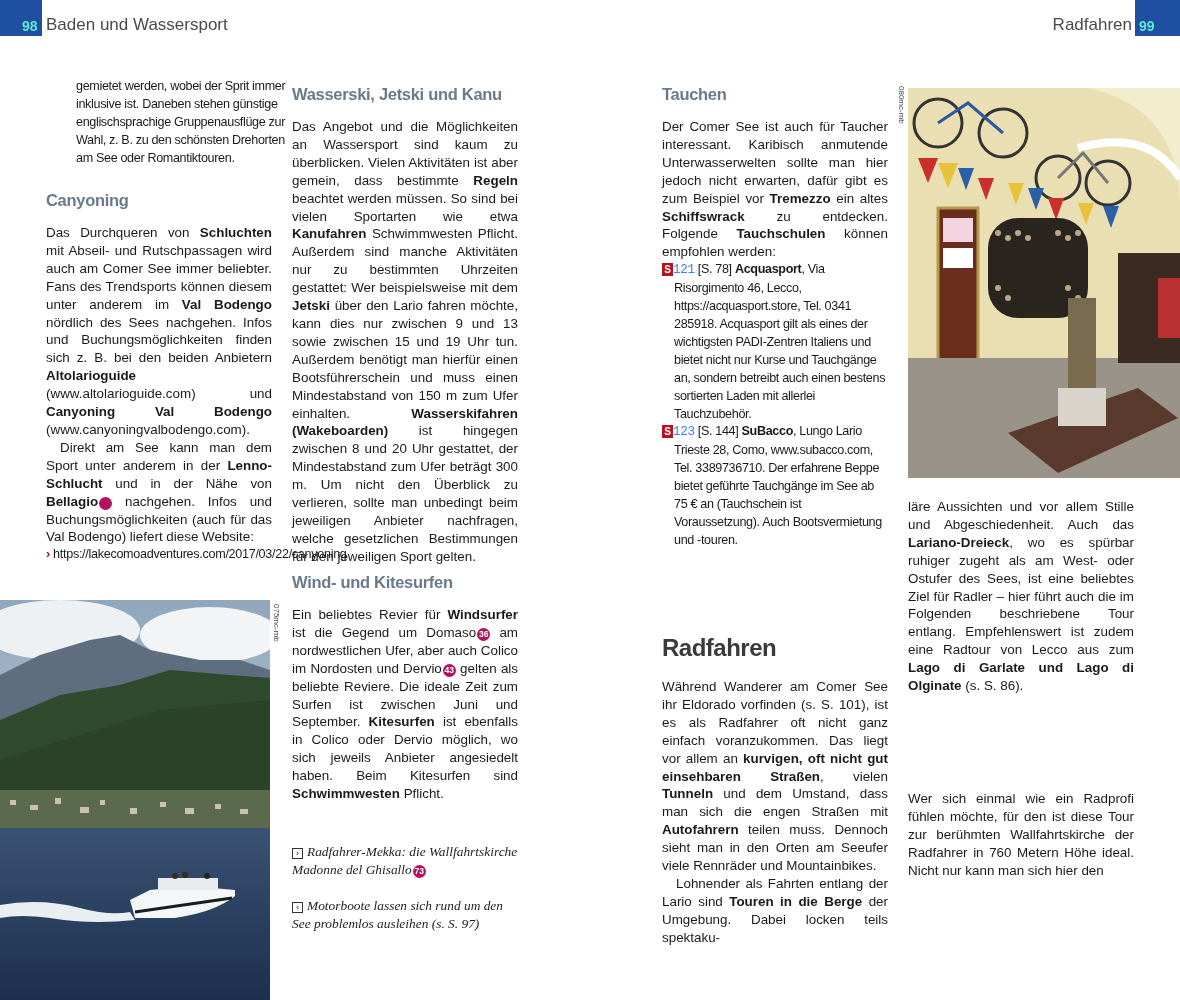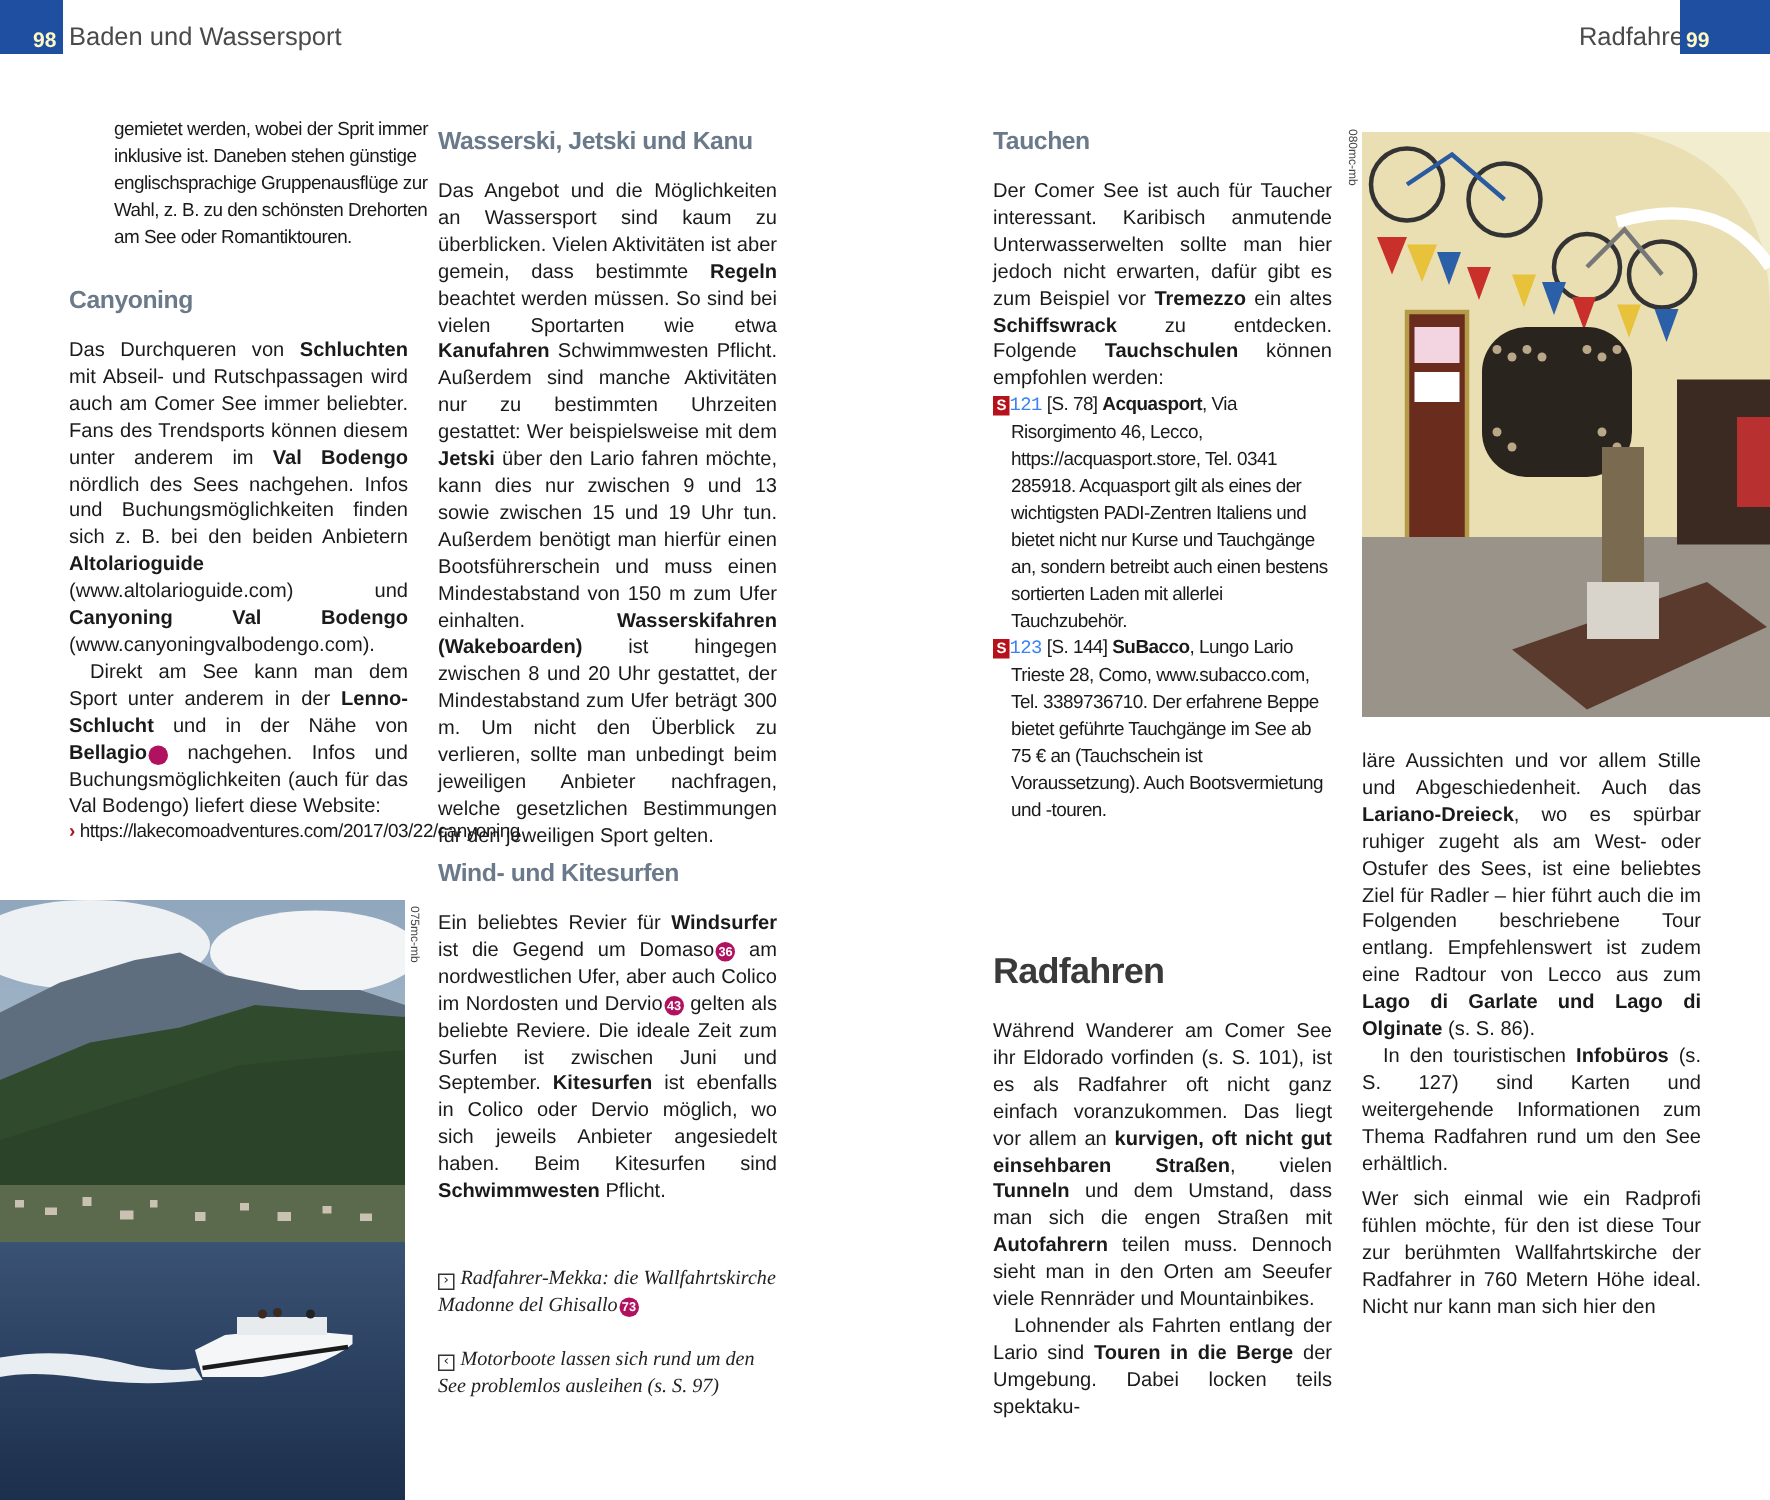--- a/index.html
+++ b/index.html
@@ -1,22 +1,22 @@
 <!DOCTYPE html>
 <html><head>
 <meta charset="utf-8">
 <style>
   * { box-sizing: border-box; margin: 0; padding: 0; }
   html, body { width: 1180px; height: 1000px; background: #ffffff; overflow: hidden; }
   body { position: relative; font-family: "Liberation Sans", sans-serif; color: #1a1a1a; }
 
-  .tab { position: absolute; top: 0; background: #1f4fa0; color: #fef9c3; font-weight: bold;
+  .tab { position: absolute; top: 0; background: #1f4fa0; color: #5eead4; font-weight: bold;
          font-size: 14px; font-family: "Liberation Sans", sans-serif; }
   .tab-left { left: 0; width: 42px; height: 36px; padding: 18px 0 0 22px; }
-  .tab-right { right: 0; width: 60px; height: 36px; padding: 18px 0 0 4px; }
+  .tab-right { right: 0; width: 45px; height: 36px; padding: 18px 0 0 4px; }
   .running-head { position: absolute; top: 15px; font-size: 17px; color: #4a4a4a; font-family: "Liberation Sans", sans-serif; }
   .rh-left { left: 46px; }
   .rh-right { right: 48px; }
 
   .col { position: absolute; font-size: 13.4px; line-height: 17.9px; text-align: justify; }
   .col p { margin: 0; }
   .col p.indent { text-indent: 14px; }
   .col b { font-weight: bold; }
   .h2 { font-family: "Liberation Sans", sans-serif; font-weight: bold; color: #6a7a8a; font-size: 16.5px; line-height: 20px; letter-spacing: -0.3px; }
   .h1 { font-family: "Liberation Sans", sans-serif; font-weight: bold; color: #3a3a3a; font-size: 24px; line-height: 28px; letter-spacing: -0.5px; }
@@ -211,20 +211,17 @@
     <rect x="150" y="300" width="48" height="38" fill="#d8d4cc"></rect>
     <rect x="210" y="165" width="62" height="110" fill="#3a2a22"></rect>
     <rect x="250" y="190" width="22" height="60" fill="#b83030"></rect>
   </svg>
 </div>
 
 <div class="col" style="left:908px; top:498px; width:226px;">
   <p>
     <span>läre Aussichten und vor allem Stille und Abgeschiedenheit. Auch das </span><b>Lariano-Dreieck</b><span>, wo es spürbar ruhiger zugeht als am West- oder Ostufer des Sees, ist eine beliebtes Ziel für Radler – hier führt auch die im Folgenden beschriebene Tour entlang. Empfehlenswert ist zudem eine Radtour von Lecco aus zum </span><b>Lago di Garlate und Lago di Olginate</b><span> (s. S. 86).</span>
   </p>
-  <p class="indent">
-    <span>In den touristischen </span><b>Infobüros</b><span> (s. S. 127) sind Karten und weitergehende Informationen zum Thema Radfahren rund um den See erhältlich.</span>
-  </p>
 </div>
 
 <div class="col" style="left:908px; top:790px; width:226px;">
   <p>Wer sich einmal wie ein Radprofi fühlen möchte, für den ist diese Tour zur berühmten Wallfahrtskirche der Radfahrer in 760 Metern Höhe ideal. Nicht nur kann man sich hier den</p>
 </div>
 
 </body></html>

